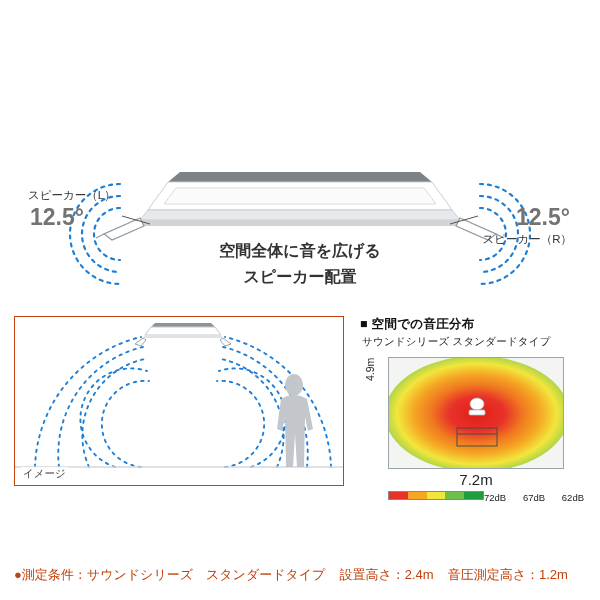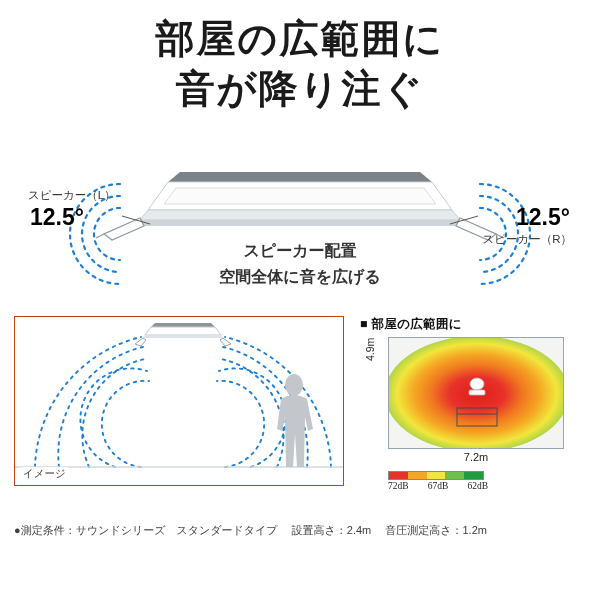--- a/index.html
+++ b/index.html
@@ -39,21 +39,21 @@
     font-size: 11.5px;
     color: #333;
     white-space: nowrap;
   }
   .lbl-spk.left  { left: 28px;  top: 28px; text-align: right; }
   .lbl-spk.right { right: 28px; top: 28px; margin-top: 44px; }
   .deg {
     position: absolute;
     font-size: 23px;
     font-weight: bold;
-    color: #000000;
+    color: #737373;
     white-space: nowrap;
   }
   .deg.left  { left: 30px;  top: 44px; }
   .deg.right { right: 30px; top: 44px; }
 
   .center-text {
     position: absolute;
     left: 0; right: 0;
     top: 78px;
     text-align: center;
@@ -119,62 +119,59 @@
     color: #222;
     transform: rotate(-90deg);
     transform-origin: left top;
     white-space: nowrap;
   }
   .hm-h {
     position: absolute;
     left: 28px; width: 176px;
     top: 116px;
     text-align: center;
-    font-size: 11px;
+    font-size: 15px;
     color: #222;
   }
   .legend {
     position: absolute;
     left: 28px; top: 136px;
-    display: flex; flex-direction: column; font-family: Liberation Serif, serif;
+    display: flex; flex-direction: row;
   }
   .legend-bar {
     display: flex; height: 9px; width: 96px;
     border: 1px solid #888;
   }
   .legend-labels {
     display: flex; width: 100px;
     font-size: 9.5px; color: #222;
     justify-content: space-between;
     margin-top: 1px;
   }
 
   
   .notes {
     position: absolute;
     left: 14px; top: 520px;
     width: 575px;
   }
   .note {
-    font-size: 11px;
-    color: #404040;
+    font-size: 13px;
+    color: #c2410c;
     line-height: 1.9;
     white-space: nowrap;
+    margin-top: 43px;
   }
   .note .gap { display: inline-block; width: 14px; }
 </style>
 </head>
 <body>
 
 <div id="page">
 
-  <div class="headline">
-    <span class="l1">部屋の広範囲に</span>
-    <span class="l2">音が降り注ぐ</span>
-  </div>
 
   <div class="band">
 
     <svg width="600" height="150" viewBox="0 0 600 150" style="position:absolute;left:0;top:0;">
 
       <g>
         <polygon points="180,12 420,12 432,22 168,22" fill="#7b8288"></polygon>
         <polygon points="168,22 432,22 452,50 148,50" fill="#ffffff" stroke="#c9ced2" stroke-width="1"></polygon>
         <polygon points="148,50 452,50 460,60 140,60" fill="#e7eaec" stroke="#c9ced2" stroke-width="1"></polygon>
         <polygon points="140,60 460,60 456,66 144,66" fill="#cfd4d8"></polygon>
@@ -208,22 +205,22 @@
         <line x1="478" y1="56" x2="450" y2="64"></line>
       </g>
     </svg>
 
     <div class="lbl-spk left">スピーカー（L）</div>
     <div class="deg left">12.5°</div>
     <div class="lbl-spk right">スピーカー（R）</div>
     <div class="deg right">12.5°</div>
 
     <div class="center-text">
+      <div>空間全体に音を広げる</div>
       <div>スピーカー配置</div>
-      <div>空間全体に音を広げる</div>
     </div>
   </div>
 
   <div class="panel-left">
     <svg width="328" height="168" viewBox="0 0 328 168">
       <rect x="0" y="0" width="328" height="168" fill="#ffffff"></rect>
 
       <g>
         <polygon points="140,6 196,6 200,10 136,10" fill="#8d949a"></polygon>
         <polygon points="136,10 200,10 206,18 130,18" fill="#ffffff" stroke="#c3c9cd"></polygon>
@@ -250,21 +247,22 @@
 
       <g fill="#c3c7cb">
         <ellipse cx="279" cy="68" rx="9" ry="11"></ellipse>
         <path d="M266,82 q13,-8 26,0 l6,30 -5,2 -3,-14 -1,50 -7,0 -2,-33 -2,33 -7,0 -1,-50 -3,14 -5,-2 z"></path>
       </g>
     </svg>
     <div class="img-caption">イメージ</div>
   </div>
 
   <div class="panel-right">
-    <div class="pr-title">■ 部屋の広範囲に</div>
+    <div class="pr-title">■ 空間での音圧分布</div>
+    <div class="pr-sub">サウンドシリーズ スタンダードタイプ</div>
 
     <div class="hm-wrap">
       <div class="hm-v">4.9m</div>
 
       <div class="hm-box">
         <svg width="176" height="112" viewBox="0 0 176 112">
           <defs>
             <radialGradient id="g1" cx="50%" cy="50%" r="62%">
               <stop offset="0%" stop-color="#e01f16"></stop>
               <stop offset="24%" stop-color="#e8312a"></stop>

